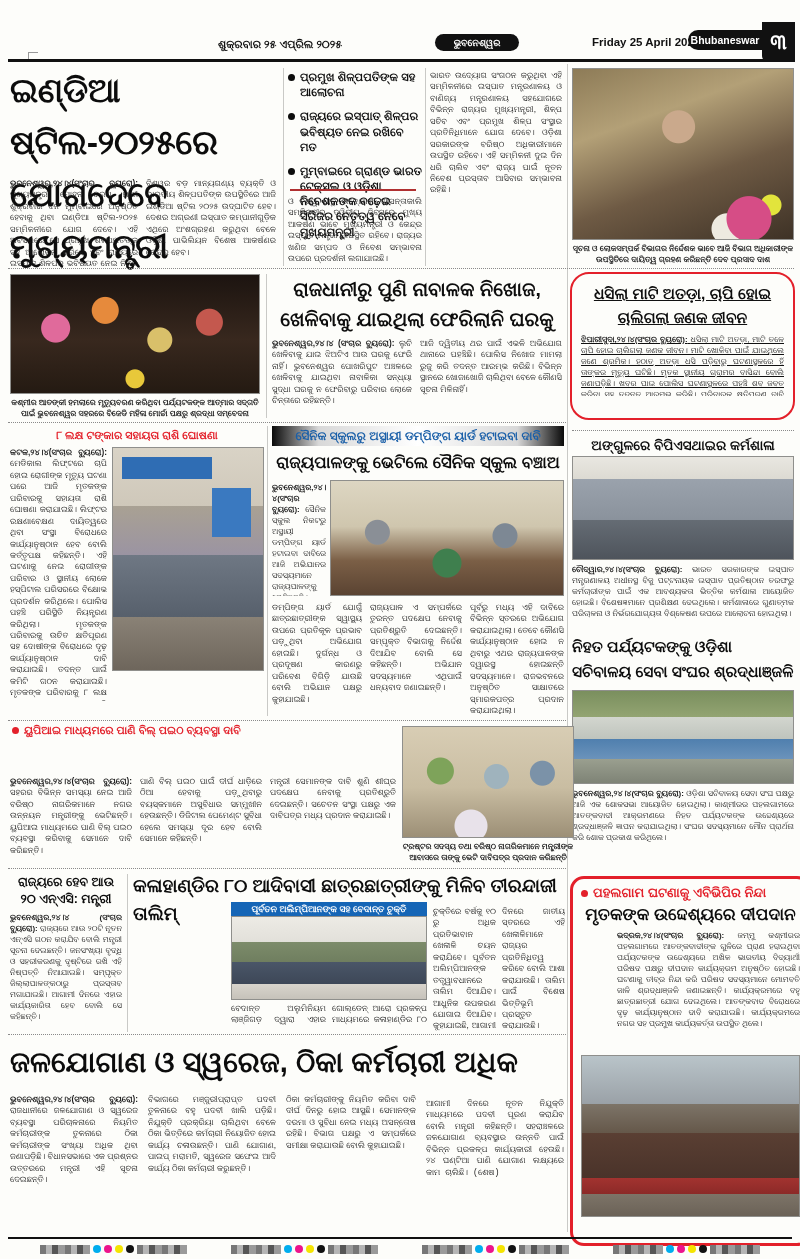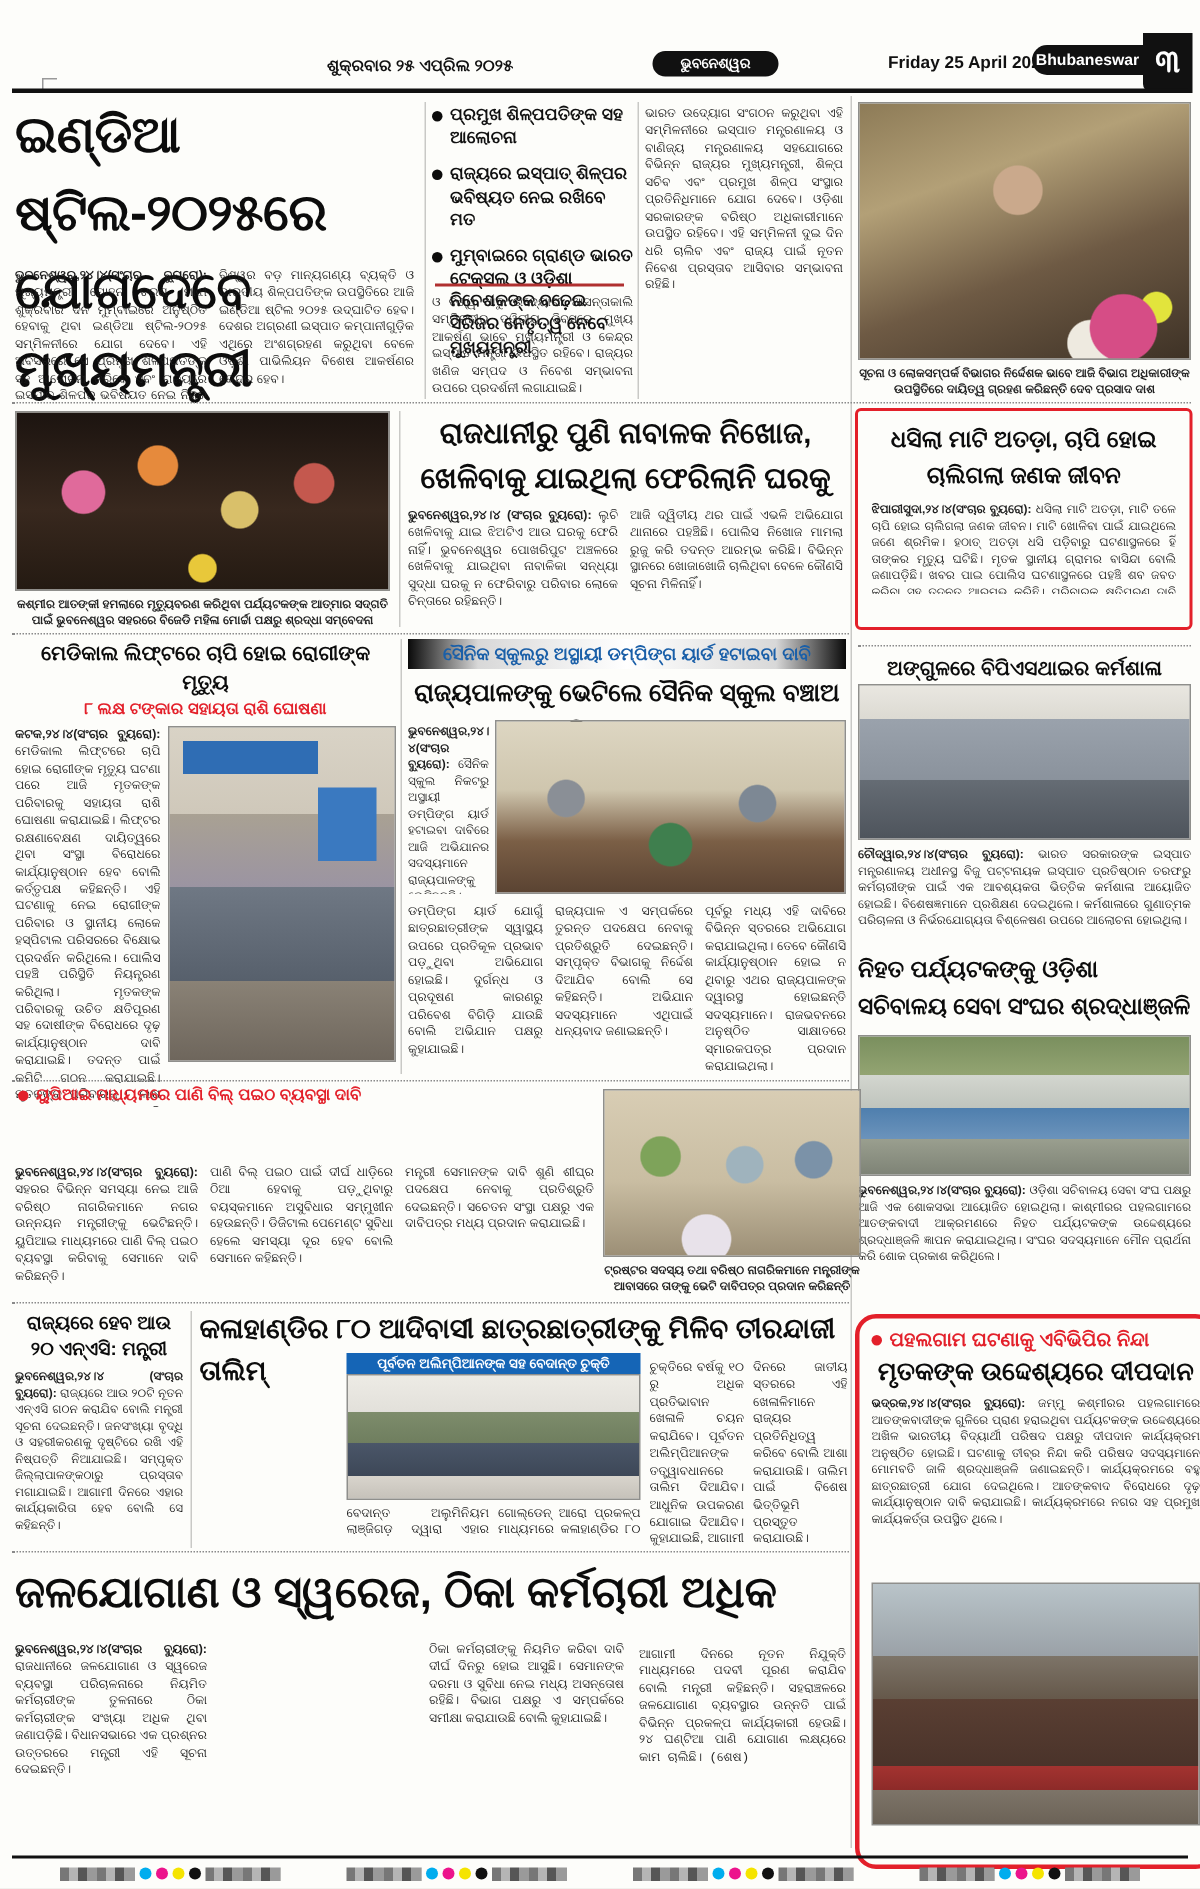--- a/index.html
+++ b/index.html
@@ -32,21 +32,21 @@
   .dl{font-weight:700;}
   .bullet-item{display:flex;margin-bottom:9px;}
   .bullet-dot{width:7px;height:7px;border-radius:50%;background:#0c0c0c;margin:4px 5px 0 0;flex:0 0 7px;}
   .bullet-txt{font-size:11.5px;font-weight:700;line-height:1.32;}
   .kick-red{color:#e3202a;font-weight:700;font-size:11px;display:flex;align-items:center;}
   .kick-red .dot{width:7px;height:7px;border-radius:50%;background:#e3202a;margin-right:5px;}
   .kick-strip{background:linear-gradient(90deg,#0a0a0a 0%,#d8d8d8 16%,#ffffff 50%,#d8d8d8 84%,#0a0a0a 100%);
               color:#1a5fa8;font-size:12px;font-weight:800;text-align:center;line-height:20px;}
   .subhead-red{color:#e3202a;font-weight:800;font-size:11px;text-align:center;}
   .caption{font-size:7.9px;font-weight:700;text-align:center;line-height:1.35;color:#222;}
-  .red-box{border:2.5px solid #e3202a;border-radius:4px;}
+  .red-box{border:2.5px solid #e3202a;border-radius:19px;text-decoration:underline;}
   .red-box-tall{border:3px solid #e3202a;border-radius:14px;}
   .sep-h{border-top:1px dotted #8a8a8a;height:0;}
   .sep-v{border-left:1px solid #c9c9c6;width:0;}
   .photo{border:1px solid #8f8f8c;box-sizing:border-box;}
   .strip-blue{background:#1565b6;color:#fff;font-size:9px;font-weight:700;text-align:center;line-height:14px;}
   
   .ph-director{background:
      radial-gradient(circle at 80% 88%, #d64d86 0 22px, rgba(0,0,0,0) 23px),
      radial-gradient(circle at 70% 94%, #eeeae0 0 15px, rgba(0,0,0,0) 16px),
      radial-gradient(circle at 90% 80%, #e2e43c 0 10px, rgba(0,0,0,0) 11px),
@@ -151,21 +151,20 @@
   <div class="abs red-box" style="left:570px;top:272px;width:221px;height:144px;padding:0;">
     <div class="hl hl-md" style="margin:8px 10px 4px;">ଧସିଲା ମାଟି ଅତଡ଼ା, ଚାପି ହୋଇ ଚାଲିଗଲା ଜଣକ ଜୀବନ</div>
     <div class="body-t" style="margin:0 9px;height:62px;font-size:8px;">
       <span class="dl">ଝିପାରୀସୁଦା,୨୪।୪(ସଂଚାର ବ୍ୟୁରୋ):</span> <span>ଧସିଲା ମାଟି ଅତଡ଼ା, ମାଟି ତଳେ ଚାପି ହୋଇ ଚାଲିଗଲା ଜଣକ ଜୀବନ। ମାଟି ଖୋଳିବା ପାଇଁ ଯାଇଥିଲେ ଜଣେ ଶ୍ରମିକ। ହଠାତ୍ ଅତଡ଼ା ଧସି ପଡ଼ିବାରୁ ଘଟଣାସ୍ଥଳରେ ହିଁ ତାଙ୍କର ମୃତ୍ୟୁ ଘଟିଛି। ମୃତକ ସ୍ଥାନୀୟ ଗ୍ରାମର ବାସିନ୍ଦା ବୋଲି ଜଣାପଡ଼ିଛି। ଖବର ପାଇ ପୋଲିସ ଘଟଣାସ୍ଥଳରେ ପହଞ୍ଚି ଶବ ଜବତ କରିବା ସହ ତଦନ୍ତ ଆରମ୍ଭ କରିଛି। ପରିବାରକୁ କ୍ଷତିପୂରଣ ଦାବି କରାଯାଇଛି।</span>
     </div>
   </div>
 
   <div class="abs sep-h" style="left:8px;top:422px;width:558px;"></div>
 
   <div class="abs" style="left:10px;top:426px;width:254px;height:290px;">
-    <div class="hl hl-sm">ମେଡିକାଲ ଲିଫ୍ଟରେ ଚାପି ହୋଇ ରୋଗୀଙ୍କ ମୃତ୍ୟୁ</div>
     <div class="subhead-red" style="margin-top:3px;">୮ ଲକ୍ଷ ଟଙ୍କାର ସହାୟତା ରାଶି ଘୋଷଣା</div>
     <div style="margin-top:5px;overflow:hidden;">
       <div class="photo ph-corridor" style="float:right;width:152px;height:224px;margin:0 0 4px 5px;position:relative;">
         <div class="ph-sign"></div>
         <div class="ph-sign2"></div>
       </div>
       <div class="body-t" style="height:254px;">
         <span class="dl">କଟକ,୨୪।୪(ସଂଚାର ବ୍ୟୁରୋ):</span> <span>ମେଡିକାଲ ଲିଫ୍ଟରେ ଚାପି ହୋଇ ରୋଗୀଙ୍କ ମୃତ୍ୟୁ ଘଟଣା ପରେ ଆଜି ମୃତକଙ୍କ ପରିବାରକୁ ସହାୟତା ରାଶି ଘୋଷଣା କରାଯାଇଛି। ଲିଫ୍ଟର ରକ୍ଷଣାବେକ୍ଷଣ ଦାୟିତ୍ୱରେ ଥିବା ସଂସ୍ଥା ବିରୋଧରେ କାର୍ଯ୍ୟାନୁଷ୍ଠାନ ହେବ ବୋଲି କର୍ତ୍ତୃପକ୍ଷ କହିଛନ୍ତି। ଏହି ଘଟଣାକୁ ନେଇ ରୋଗୀଙ୍କ ପରିବାର ଓ ସ୍ଥାନୀୟ ଲୋକେ ହସ୍ପିଟାଲ ପରିସରରେ ବିକ୍ଷୋଭ ପ୍ରଦର୍ଶନ କରିଥିଲେ। ପୋଲିସ ପହଞ୍ଚି ପରିସ୍ଥିତି ନିୟନ୍ତ୍ରଣ କରିଥିଲା। ମୃତକଙ୍କ ପରିବାରକୁ ଉଚିତ କ୍ଷତିପୂରଣ ସହ ଦୋଷୀଙ୍କ ବିରୋଧରେ ଦୃଢ଼ କାର୍ଯ୍ୟାନୁଷ୍ଠାନ ଦାବି କରାଯାଇଛି। ତଦନ୍ତ ପାଇଁ କମିଟି ଗଠନ କରାଯାଇଛି।</span> <span>ମୃତକଙ୍କ ପରିବାରକୁ ୮ ଲକ୍ଷ ଟଙ୍କାର ସହାୟତା ରାଶି ଘୋଷଣା କରାଯାଇଥିବା ବେଳେ ଲିଫ୍ଟର ନିୟମିତ ଯାଞ୍ଚ ପାଇଁ ନିର୍ଦ୍ଦେଶ ଦିଆଯାଇଛି। କର୍ତ୍ତୃପକ୍ଷଙ୍କ ଅବହେଳା ବିରୋଧରେ କଠୋର କାର୍ଯ୍ୟାନୁଷ୍ଠାନ ହେବ ବୋଲି ପ୍ରତିଶ୍ରୁତି ମିଳିଛି। ସେହିଭଳି ମୃତଦେହକୁ ବ୍ୟବଚ୍ଛେଦ କରି ପରିବାର ଲୋକଙ୍କୁ ହସ୍ତାନ୍ତର ପାଇଁ ବ୍ୟବସ୍ଥା ହୋଇଛି।</span>
       </div>
     </div>
@@ -228,32 +227,33 @@
   <div class="abs body-t" style="left:433px;top:906px;width:132px;height:126px;column-count:2;column-gap:6px;">
     <span>ଚୁକ୍ତିରେ ବର୍ଷକୁ ୧୦ ରୁ ଅଧିକ ପ୍ରତିଭାବାନ ଖେଳାଳି ଚୟନ କରାଯିବେ। ପୂର୍ବତନ ଅଲିମ୍ପିଆନଙ୍କ ତତ୍ତ୍ୱାବଧାନରେ ତାଲିମ ଦିଆଯିବ। ଆଧୁନିକ ଉପକରଣ ଯୋଗାଇ ଦିଆଯିବ।</span> <span>କୁହାଯାଇଛି, ଆଗାମୀ ଦିନରେ ଜାତୀୟ ସ୍ତରରେ ଏହି ଖେଳାଳିମାନେ ରାଜ୍ୟର ପ୍ରତିନିଧିତ୍ୱ କରିବେ ବୋଲି ଆଶା କରାଯାଉଛି। ତାଲିମ ପାଇଁ ବିଶେଷ ଭିତ୍ତିଭୂମି ପ୍ରସ୍ତୁତ କରାଯାଉଛି।</span>
   </div>
 
   <div class="abs red-box-tall" style="left:570px;top:876px;width:219px;height:352px;padding:6px 8px;box-sizing:content-box;">
     <div class="kick-red" style="font-size:13px;">
       <span class="dot"></span>
         <span>ପହଲଗାମ ଘଟଣାକୁ ଏବିଭିପିର ନିନ୍ଦା</span>
     </div>
     <div class="hl" style="font-size:17px;line-height:24px;text-align:center;margin-top:2px;">ମୃତକଙ୍କ ଉଦ୍ଦେଶ୍ୟରେ ଦୀପଦାନ</div>
-    <div class="body-t" style="height:120px;font-size:8px;margin-top:3px;">
+    <div class="body-t" style="height:120px;font-size:8px;margin-top:3px;margin-left:36px;">
       <span class="dl">ଭଦ୍ରକ,୨୪।୪(ସଂଚାର ବ୍ୟୁରୋ):</span> <span>ଜମ୍ମୁ କଶ୍ମୀରର ପହଲଗାମରେ ଆତଙ୍କବାଦୀଙ୍କ ଗୁଳିରେ ପ୍ରାଣ ହରାଇଥିବା ପର୍ଯ୍ୟଟକଙ୍କ ଉଦ୍ଦେଶ୍ୟରେ ଅଖିଳ ଭାରତୀୟ ବିଦ୍ୟାର୍ଥୀ ପରିଷଦ ପକ୍ଷରୁ ଦୀପଦାନ କାର୍ଯ୍ୟକ୍ରମ ଅନୁଷ୍ଠିତ ହୋଇଛି। ଘଟଣାକୁ ତୀବ୍ର ନିନ୍ଦା କରି ପରିଷଦ ସଦସ୍ୟମାନେ ମୋମବତି ଜାଳି ଶ୍ରଦ୍ଧାଞ୍ଜଳି ଜଣାଇଛନ୍ତି। କାର୍ଯ୍ୟକ୍ରମରେ ବହୁ ଛାତ୍ରଛାତ୍ରୀ ଯୋଗ ଦେଇଥିଲେ। ଆତଙ୍କବାଦ ବିରୋଧରେ ଦୃଢ଼ କାର୍ଯ୍ୟାନୁଷ୍ଠାନ ଦାବି କରାଯାଇଛି। କାର୍ଯ୍ୟକ୍ରମରେ ନଗର ସହ ପ୍ରମୁଖ କାର୍ଯ୍ୟକର୍ତ୍ତା ଉପସ୍ଥିତ ଥିଲେ।</span>
     </div>
     <div class="photo ph-candle" style="width:100%;height:162px;margin-top:5px;"></div>
   </div>
 
   <div class="abs sep-h" style="left:8px;top:1034px;width:558px;"></div>
 
   <div class="abs hl" style="left:10px;top:1040px;width:556px;font-size:29px;line-height:44px;">ଜଳଯୋଗାଣ ଓ ସ୍ୱରେଜ, ଠିକା କର୍ମଚାରୀ ଅଧିକ</div>
   <div class="abs body-t" style="left:10px;top:1094px;width:128px;height:138px;">
     <span class="dl">ଭୁବନେଶ୍ୱର,୨୪।୪(ସଂଚାର ବ୍ୟୁରୋ):</span> <span>ରାଜଧାନୀରେ ଜଳଯୋଗାଣ ଓ ସ୍ୱରେଜ ବ୍ୟବସ୍ଥା ପରିଚାଳନାରେ ନିୟମିତ କର୍ମଚାରୀଙ୍କ ତୁଳନାରେ ଠିକା କର୍ମଚାରୀଙ୍କ ସଂଖ୍ୟା ଅଧିକ ଥିବା ଜଣାପଡ଼ିଛି। ବିଧାନସଭାରେ ଏକ ପ୍ରଶ୍ନର ଉତ୍ତରରେ ମନ୍ତ୍ରୀ ଏହି ସୂଚନା ଦେଇଛନ୍ତି।</span>
   </div>
+  <div class="abs body-t" style="left:148px;top:1094px;width:128px;height:138px;">ବିଭାଗରେ ମଞ୍ଜୁରୀପ୍ରାପ୍ତ ପଦବୀ ତୁଳନାରେ ବହୁ ପଦବୀ ଖାଲି ପଡ଼ିଛି। ନିଯୁକ୍ତି ପ୍ରକ୍ରିୟା ଚାଲିଥିବା ବେଳେ ଠିକା ଭିତ୍ତିରେ କର୍ମଚାରୀ ନିୟୋଜିତ ହୋଇ କାର୍ଯ୍ୟ ଚଳାଉଛନ୍ତି। ପାଣି ଯୋଗାଣ, ପାଇପ୍ ମରାମତି, ସ୍ୱରେଜ ସଫେଇ ଆଦି କାର୍ଯ୍ୟ ଠିକା କର୍ମଚାରୀ କରୁଛନ୍ତି।</div>
   <div class="abs body-t" style="left:286px;top:1094px;width:130px;height:138px;">ଠିକା କର୍ମଚାରୀଙ୍କୁ ନିୟମିତ କରିବା ଦାବି ଦୀର୍ଘ ଦିନରୁ ହୋଇ ଆସୁଛି। ସେମାନଙ୍କ ଦରମା ଓ ସୁବିଧା ନେଇ ମଧ୍ୟ ଅସନ୍ତୋଷ ରହିଛି। ବିଭାଗ ପକ୍ଷରୁ ଏ ସମ୍ପର୍କରେ ସମୀକ୍ଷା କରାଯାଉଛି ବୋଲି କୁହାଯାଇଛି।</div>
   <div class="abs body-t" style="left:426px;top:1098px;width:138px;height:138px;font-family:Liberation Mono, monospace;">ଆଗାମୀ ଦିନରେ ନୂତନ ନିଯୁକ୍ତି ମାଧ୍ୟମରେ ପଦବୀ ପୂରଣ କରାଯିବ ବୋଲି ମନ୍ତ୍ରୀ କହିଛନ୍ତି। ସହରାଞ୍ଚଳରେ ଜଳଯୋଗାଣ ବ୍ୟବସ୍ଥାର ଉନ୍ନତି ପାଇଁ ବିଭିନ୍ନ ପ୍ରକଳ୍ପ କାର୍ଯ୍ୟକାରୀ ହେଉଛି। ୨୪ ଘଣ୍ଟିଆ ପାଣି ଯୋଗାଣ ଲକ୍ଷ୍ୟରେ କାମ ଚାଲିଛି। (ଶେଷ)</div>
 
   <div class="abs" style="left:8px;top:1237px;width:784px;height:2px;background:#111;"></div>
   <div class="abs reg-strip" style="left:40px;top:1244px;width:720px;height:10px;">
     <div class="reg-group">
       <span class="reg-bar"></span>
       <span class="reg-dot" style="background:#00adee;"></span>
       <span class="reg-dot" style="background:#ec148c;"></span>
       <span class="reg-dot" style="background:#f5e400;"></span>

